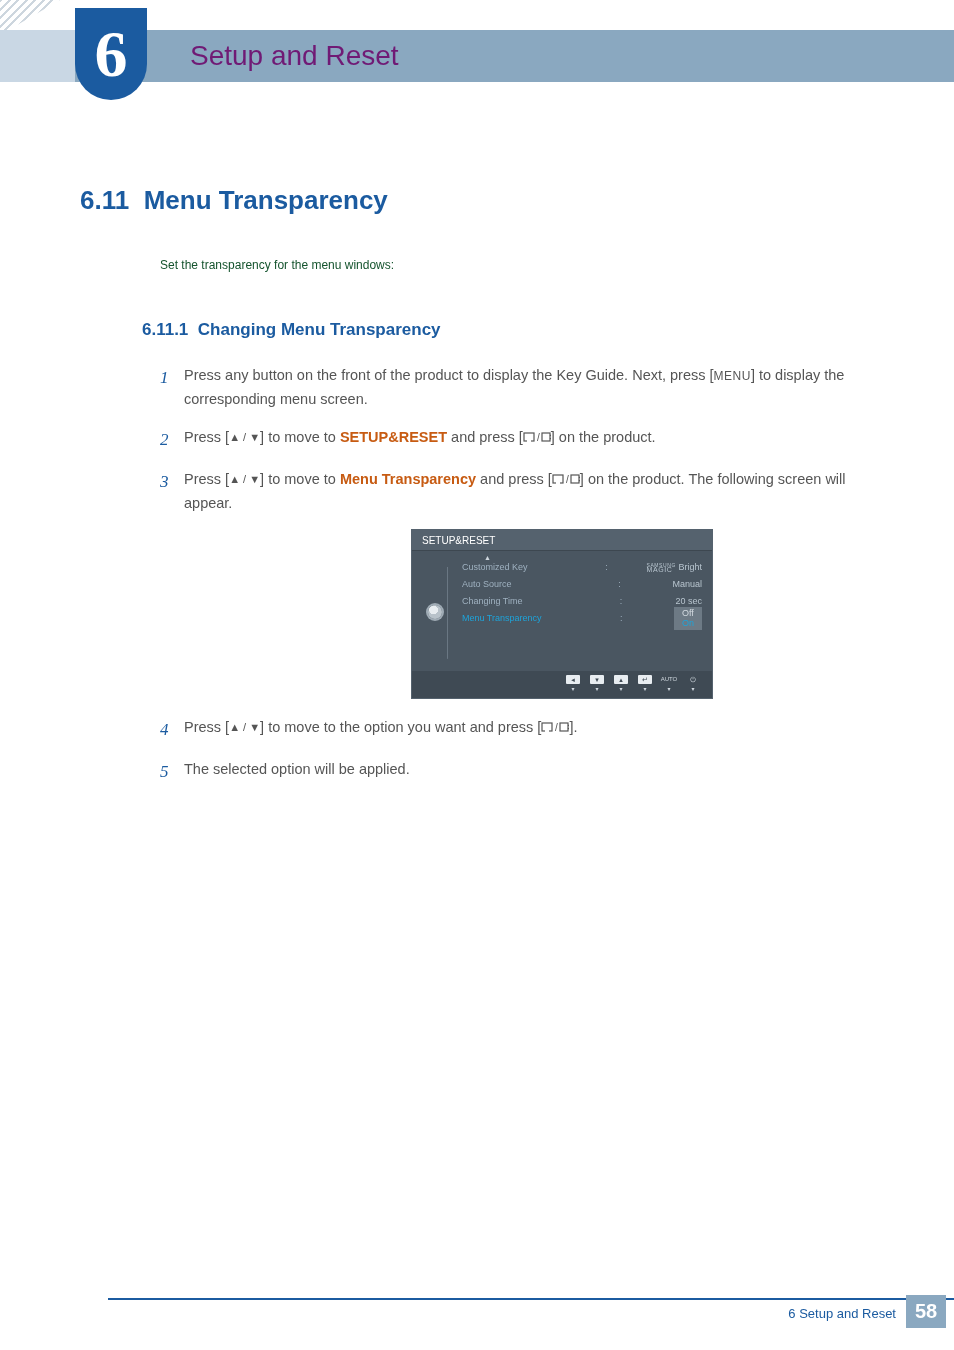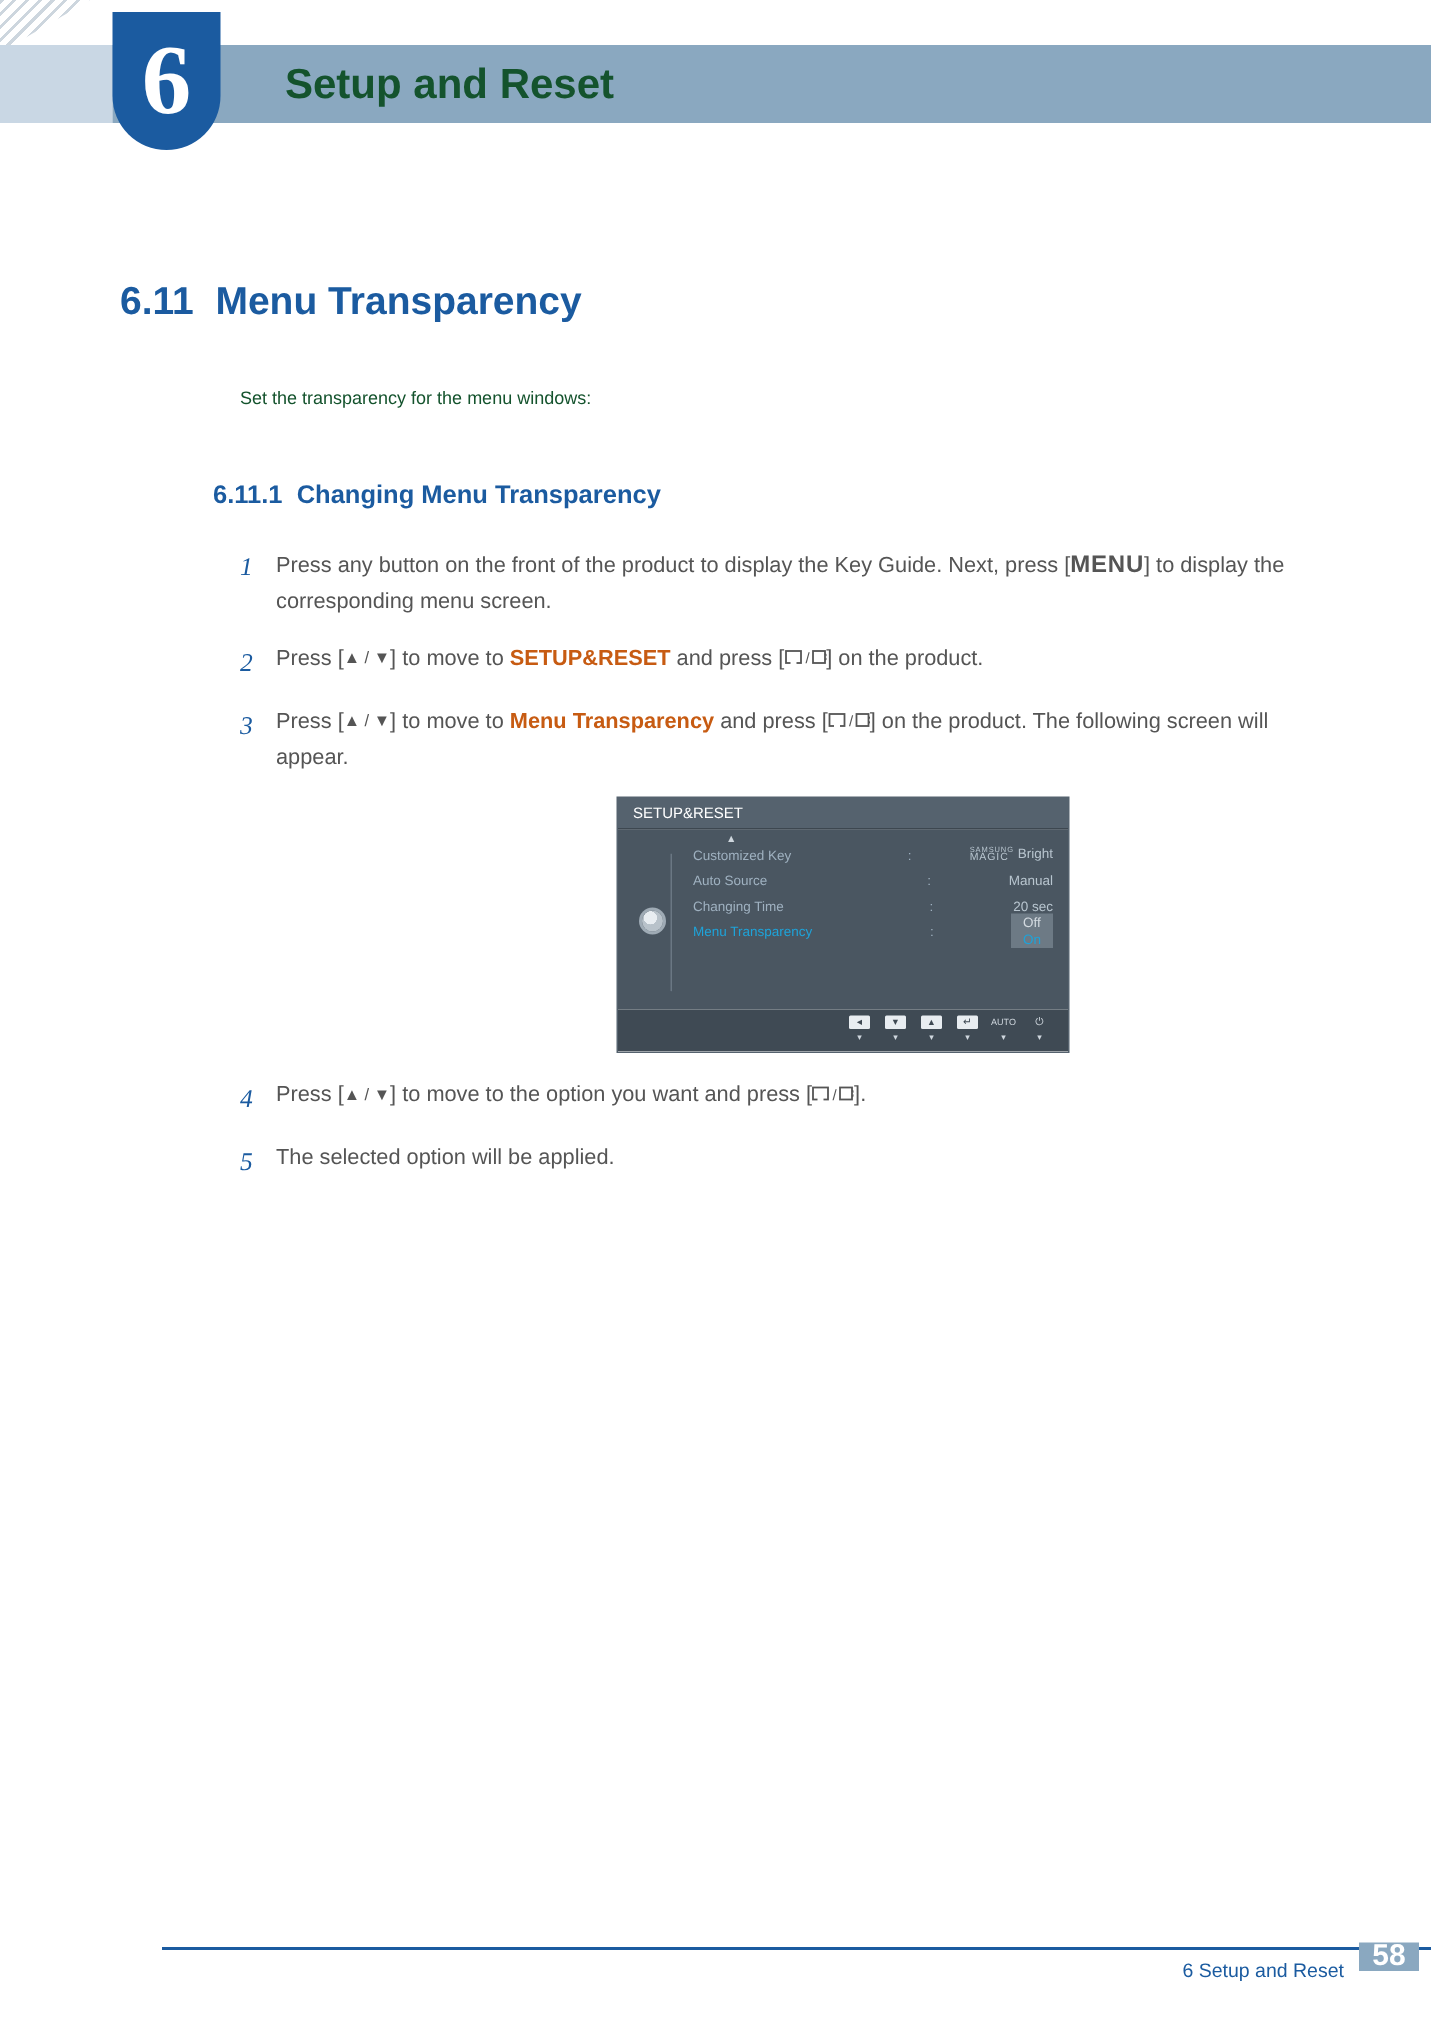--- a/index.html
+++ b/index.html
@@ -21,23 +21,23 @@
   .header-bar {
     position: absolute;
     top: 30px; left: 0; right: 0;
     height: 52px;
     display: flex;
     align-items: center;
   }
   .header-bar .light { flex: 0 0 75px; height: 52px; background: #c9d7e4; }
   .header-bar .blue  { flex: 1; height: 52px; background: #8aa8c0; display: flex; align-items: center; }
   .header-bar .title {
-    color: #14532d;
+    color: #701a75;
     font-size: 28px;
-    font-weight: bold;
+    font-weight: normal;
     margin-left: 115px;
   }
   .chapter-badge {
     position: absolute;
     top: 8px; left: 75px;
     width: 72px; height: 92px;
     background: #1b5ba0;
     border-radius: 0 0 36px 36px;
     display: flex; align-items: center; justify-content: center;
   }
@@ -78,22 +78,22 @@
     font-style: italic;
     font-family: Georgia, serif;
     font-size: 17px;
   }
   .step .txt { flex: 1; }
   .darkorange { color: #c75b12; font-weight: bold; }
   .nav-glyph { font-size: 11px; vertical-align: 1px; }
   .enter-glyph svg { vertical-align: -2px; }
   .menu-label {
     font-family: Arial, sans-serif;
-    font-weight: bold;
-    font-size: 16px;
+    font-weight: normal;
+    font-size: 12px;
     letter-spacing: 0.5px;
   }
 
   
   .osd-wrap { margin: 14px 0 18px 80px; display: flex; justify-content: center; }
   .osd {
     width: 300px;
     font-size: 9px;
     color: #9aa6b1;
     box-shadow: 0 0 0 1px #55626e;
@@ -193,21 +193,21 @@
     height: 2px; background: #1b5ba0;
   }
   .footer-label {
     position: absolute;
     right: 58px; top: 8px;
     font-size: 13px; color: #1b5ba0;
   }
   .footer-page {
     position: absolute;
     right: 8px; top: -3px;
-    width: 40px; height: 19px;
+    width: 40px; height: 33px;
     background: #8aa8c0;
     color: #fff;
     font-size: 20px;
     font-weight: bold;
     display:flex; align-items:center; justify-content:center;
   }
 </style>
 </head>
 <body>
 

